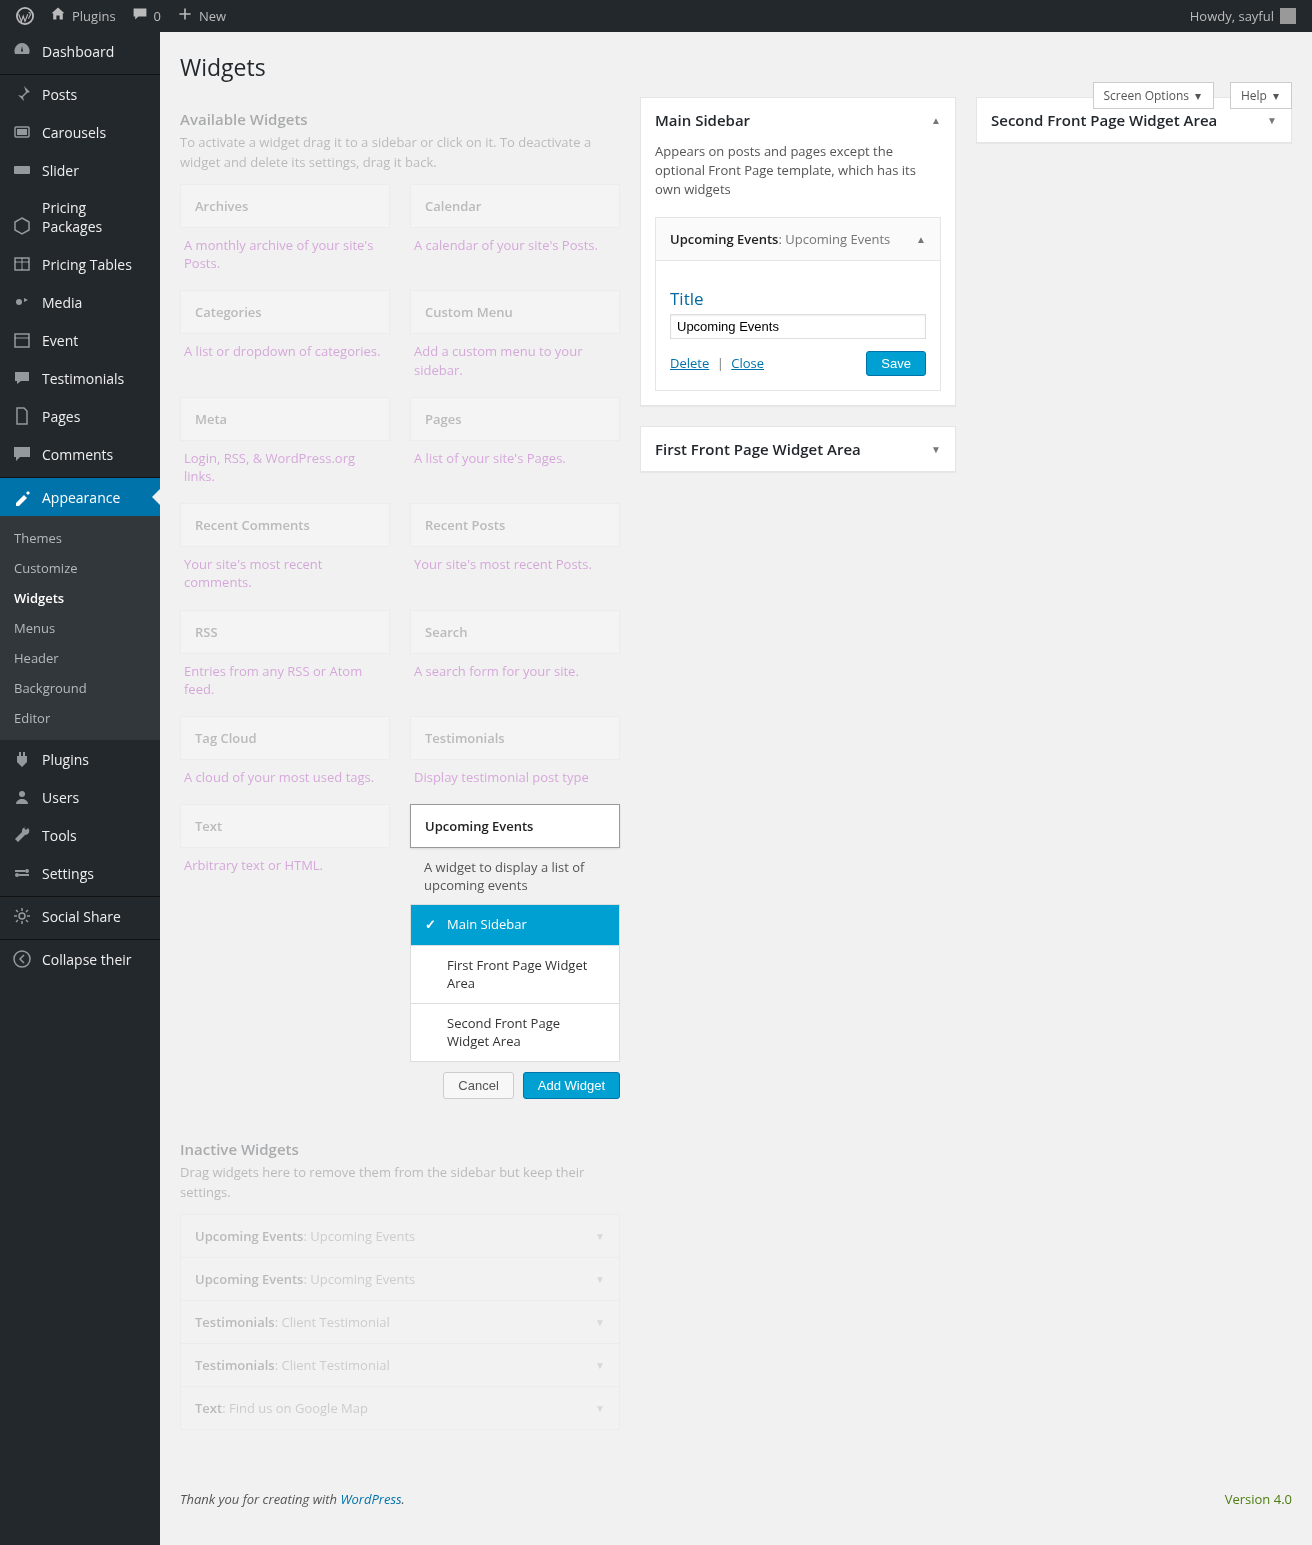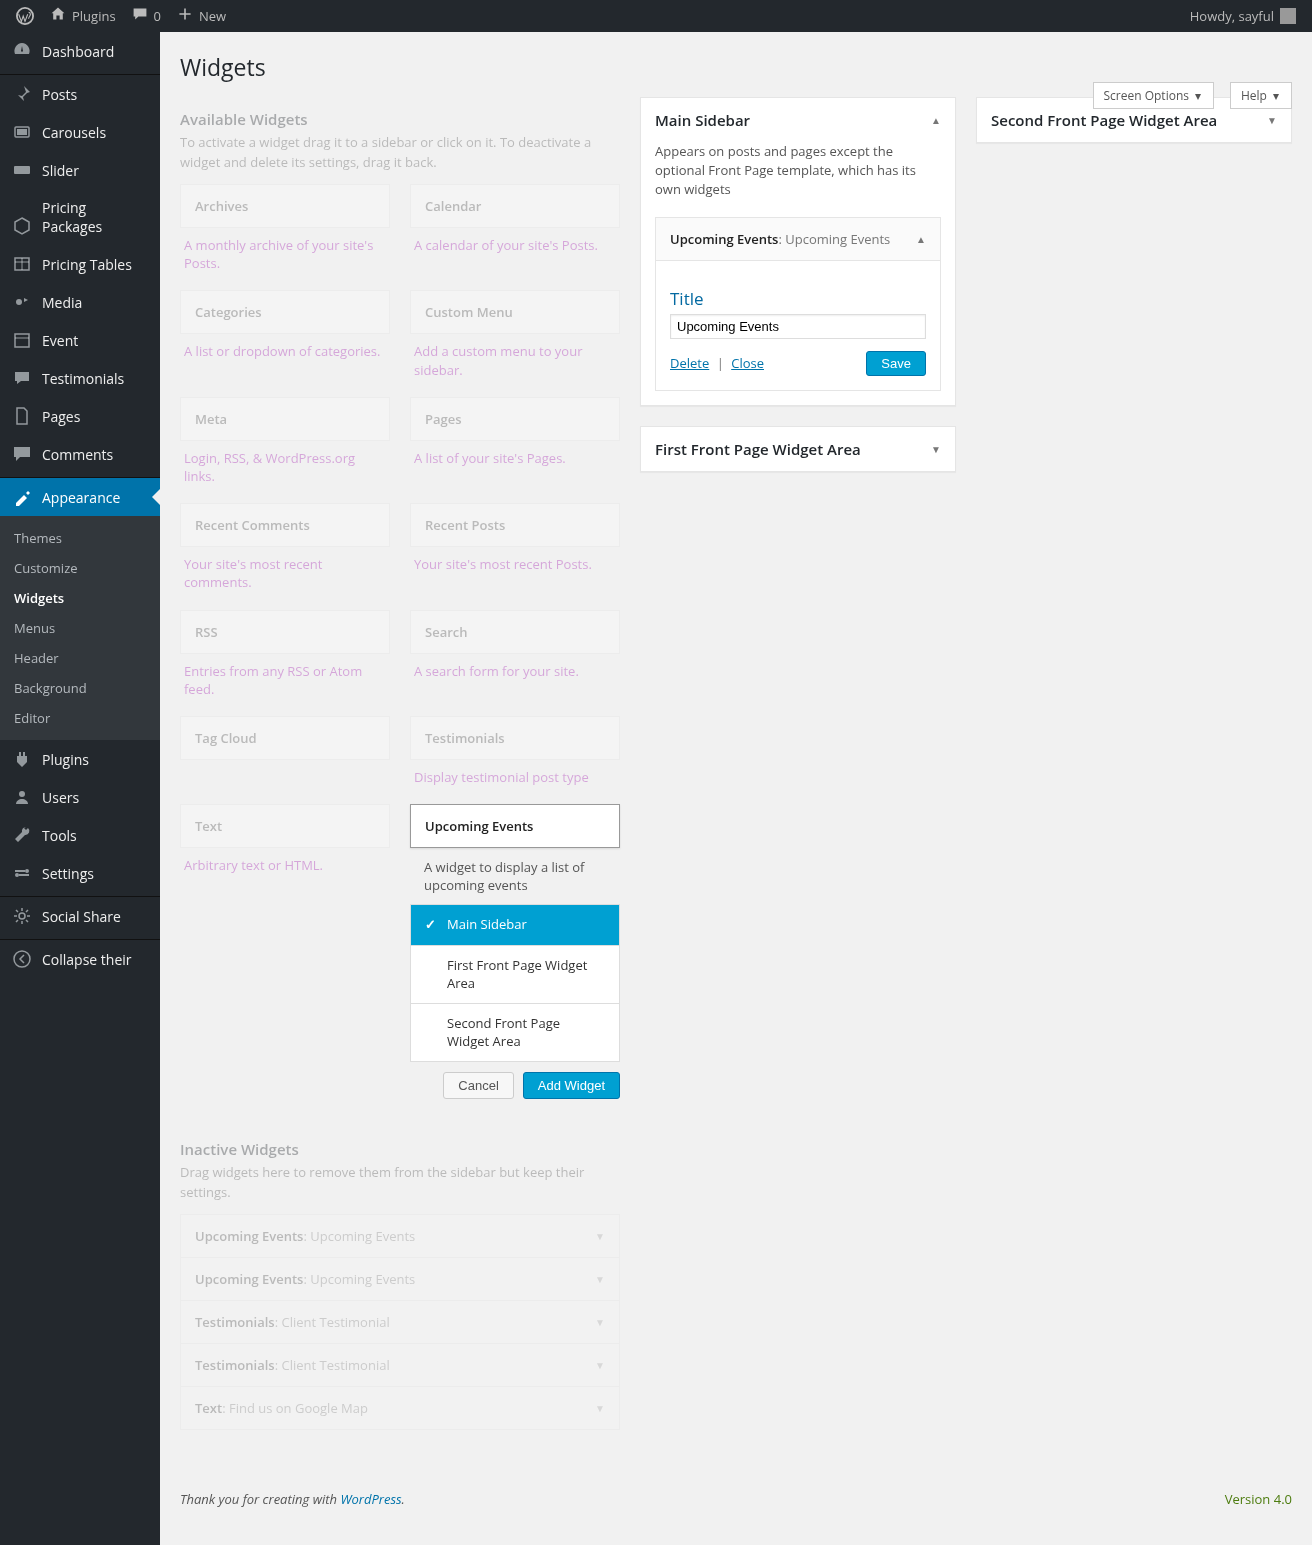--- a/index.html
+++ b/index.html
@@ -385,20 +385,21 @@
               <div class="available-widget">
                 <div class="aw-head">Search</div>
               </div>
               <div class="aw-desc">A search form for your site.</div>
             </div>
 
           <div class="overlay-dim">
               <div class="available-widget">
                 <div class="aw-head">Tag Cloud</div>
               </div>
+              <div class="aw-desc">A cloud of your most used tags.</div>
             </div>
           <div class="overlay-dim">
               <div class="available-widget">
                 <div class="aw-head">Testimonials</div>
               </div>
               <div class="aw-desc">Display testimonial post type</div>
             </div>
 
           <div class="overlay-dim">
               <div class="available-widget">

